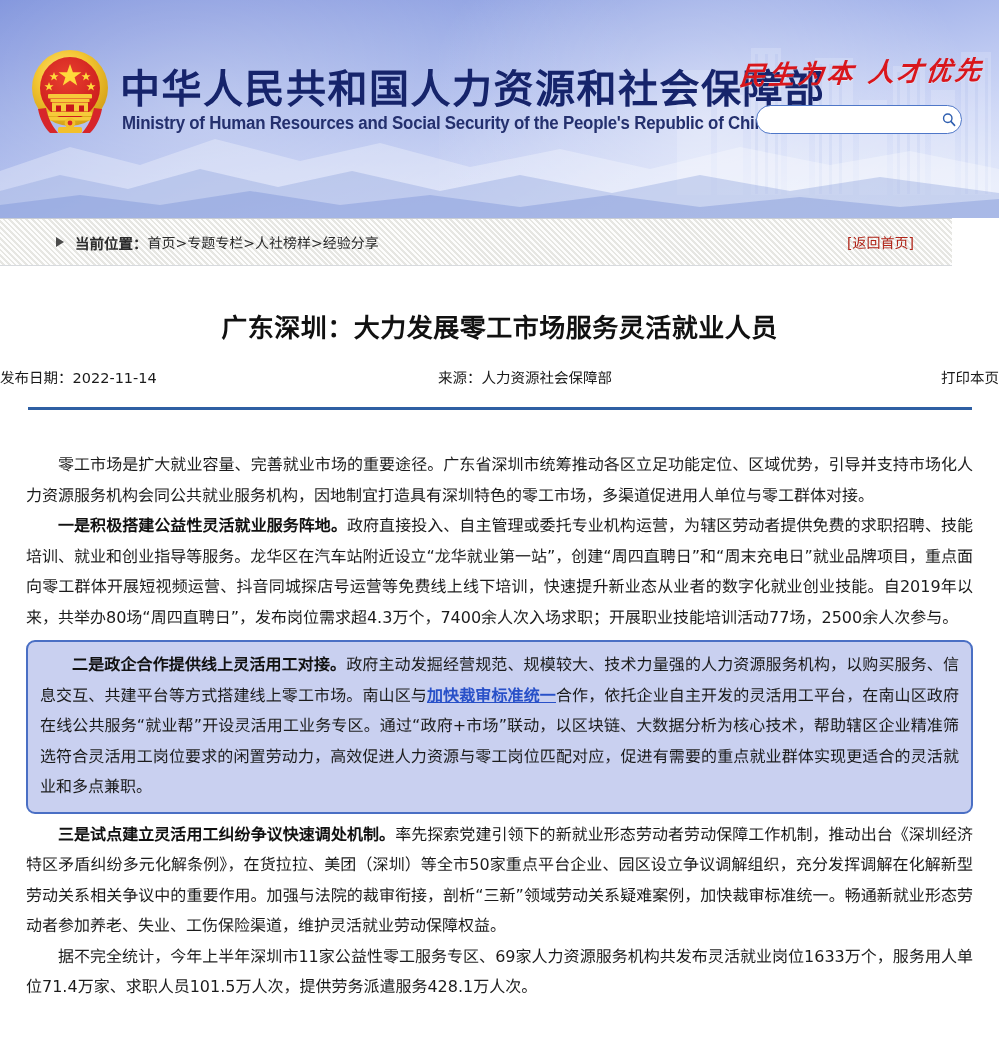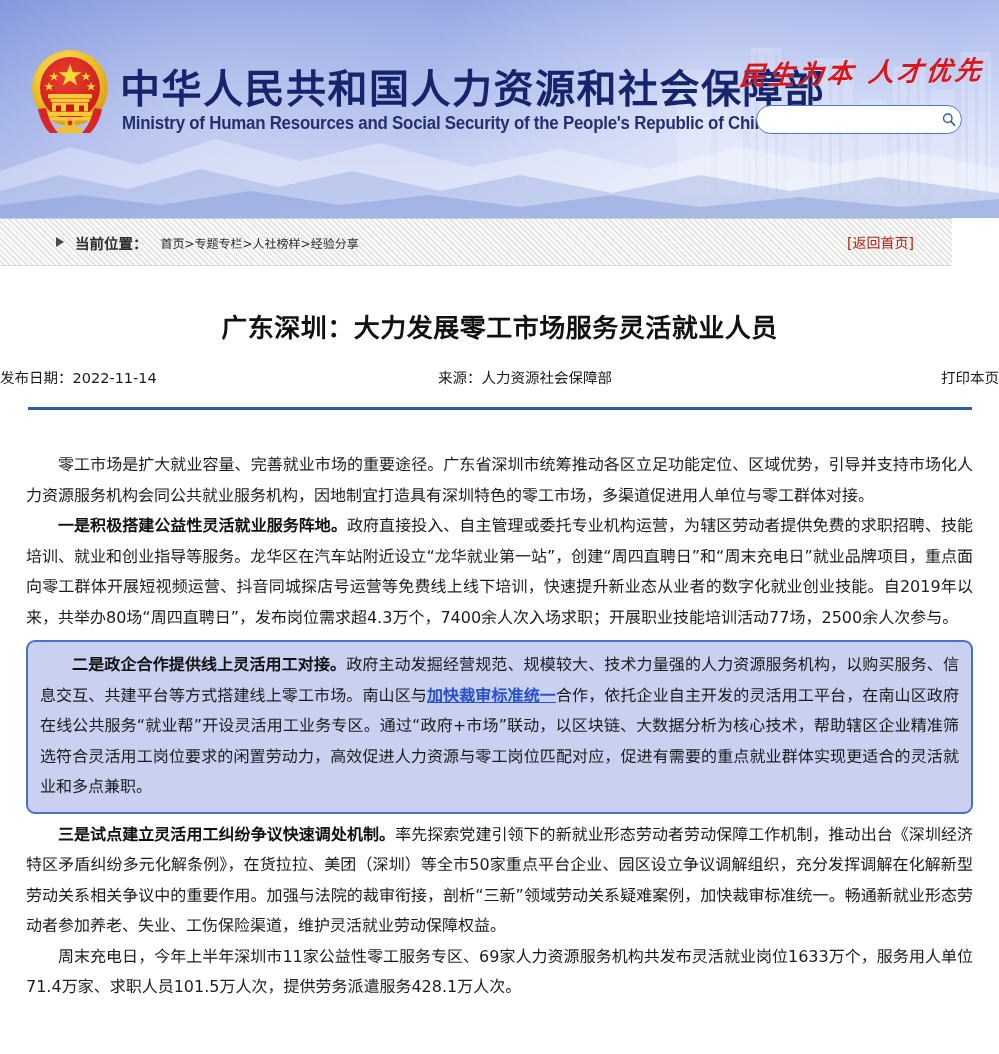--- a/index.html
+++ b/index.html
@@ -106,23 +106,22 @@
     border-left: 8px solid #4a4a4a;
     border-top: 5.5px solid transparent;
     border-bottom: 5.5px solid transparent;
   }
   .crumb-label {
     margin-left: 11px;
     font-family: "DejaVu Sans", "Liberation Sans", sans-serif;
     font-size: 14.5px; font-weight: 700; color: #2b2b2b; white-space: nowrap;
   }
   .crumb-path {
-    margin-left: 13px;
-    font-family: "DejaVu Sans", "Liberation Sans", sans-serif;
-    font-size: 12px; color: #2b2b2b; white-space: nowrap;
+    font-family: "DejaVu Sans", "Liberation Sans", sans-serif;
+    font-size: 14px; color: #2b2b2b; white-space: nowrap;
   }
   .crumb-home {
     position: absolute; right: 38px; top: 50%; transform: translateY(-50%);
     font-family: "DejaVu Sans", "Liberation Sans", sans-serif;
     font-size: 14px; color: #b02418; text-decoration: none; white-space: nowrap;
     cursor: pointer;
   }
 
   
   .article { position: relative; width: 999px; padding-top: 2px; }
@@ -306,16 +305,16 @@
     </p>
 
     <div class="callout">
       <span class="lead">二是政企合作提供线上灵活用工对接。</span><span>政府主动发掘经营规范、规模较大、技术力量强的人力资源服务机构，以购买服务、信息交互、共建平台等方式搭建线上零工市场。南山区与</span><a class="firm-link">加快裁审标准统一</a><span>合作，依托企业自主开发的灵活用工平台，在南山区政府在线公共服务“就业帮”开设灵活用工业务专区。通过“政府+市场”联动，以区块链、大数据分析为核心技术，帮助辖区企业精准筛选符合灵活用工岗位要求的闲置劳动力，高效促进人力资源与零工岗位匹配对应，促进有需要的重点就业群体实现更适合的灵活就业和多点兼职。</span>
     </div>
 
     <p>
       <span class="lead">三是试点建立灵活用工纠纷争议快速调处机制。</span><span>率先探索党建引领下的新就业形态劳动者劳动保障工作机制，推动出台《深圳经济特区矛盾纠纷多元化解条例》，在货拉拉、美团（深圳）等全市50家重点平台企业、园区设立争议调解组织，充分发挥调解在化解新型劳动关系相关争议中的重要作用。加强与法院的裁审衔接，剖析“三新”领域劳动关系疑难案例，加快裁审标准统一。畅通新就业形态劳动者参加养老、失业、工伤保险渠道，维护灵活就业劳动保障权益。</span>
     </p>
 
-    <p class="p-gap">周末充电日，今年上半年深圳市11家公益性零工服务专区、69家人力资源服务机构共发布灵活就业岗位1633万个，服务用人单位71.4万家、求职人员101.5万人次，提供劳务派遣服务428.1万人次。</p>
+    <p class="p-gap">据不完全统计，今年上半年深圳市11家公益性零工服务专区、69家人力资源服务机构共发布灵活就业岗位1633万个，服务用人单位71.4万家、求职人员101.5万人次，提供劳务派遣服务428.1万人次。</p>
 
   </div>
 </div>
 
 </body></html>

